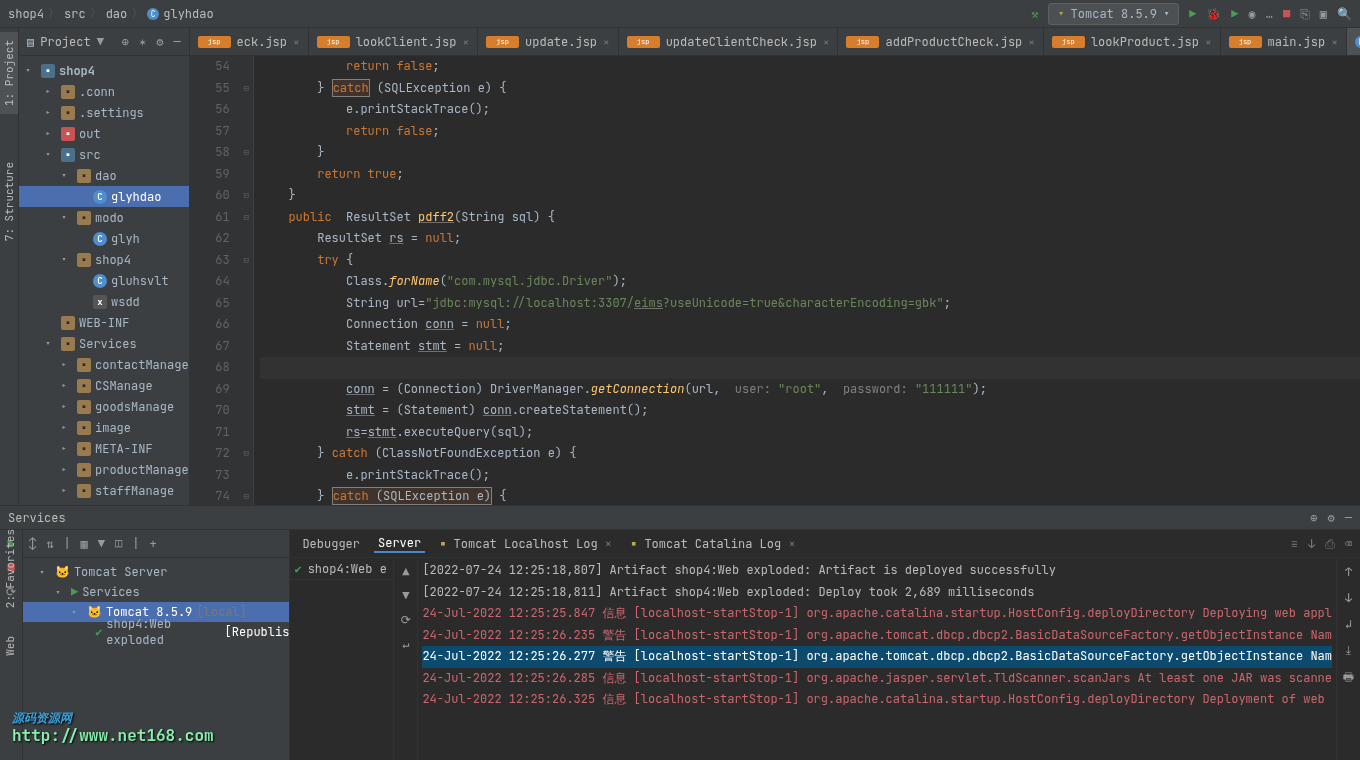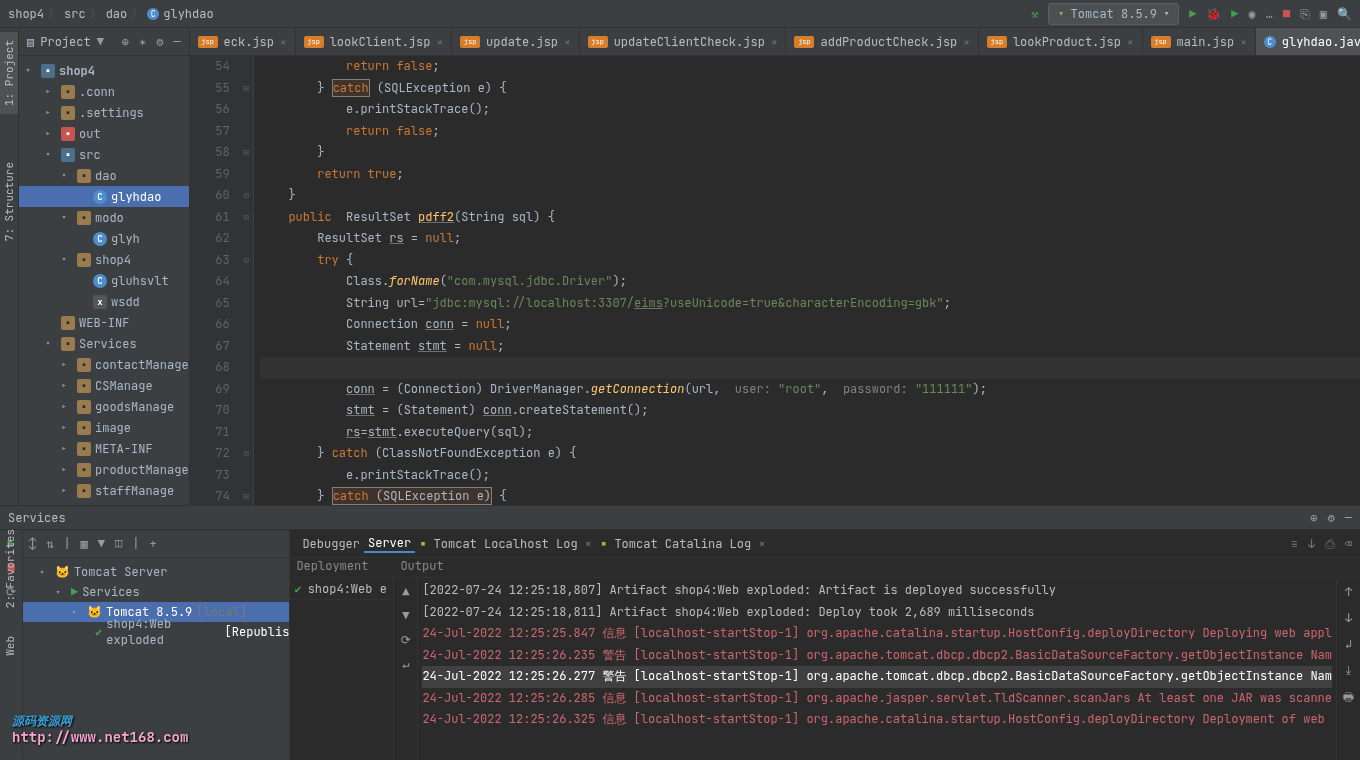--- a/index.html
+++ b/index.html
@@ -29,21 +29,21 @@
 .ficon.dir-o{background:#c75450;color:#fff}
 .ficon.cls{background:#4e8dcf;color:#fff;border-radius:50%}
 .ficon.xml{background:#555;color:#fff}
 .tree-label{white-space:nowrap}
 .tree-hint{color:#787878;margin-left:6px;font-size:11px}
 .editor-area{flex:1;display:flex;flex-direction:column;background:#2b2b2b}
 .tabs{display:flex;align-items:center;height:28px;background:#3c3f41;border-bottom:1px solid #323232;overflow:hidden}
 .tab{display:flex;align-items:center;gap:6px;padding:0 8px;height:28px;border-right:1px solid #323232;cursor:pointer;color:#bbb}
 .tab.active{background:#4e5254;color:#fff}
 .tab .close{color:#7a7a7a;font-size:11px}
-.jsp-ico{width:20px;height:12px;background:#d67e2c;border-radius:2px;font-size:7px;color:#fff;display:inline-flex;align-items:center;justify-content:center}
+.jsp-ico{width:33px;height:12px;background:#d67e2c;border-radius:2px;font-size:7px;color:#fff;display:inline-flex;align-items:center;justify-content:center}
 .cls-ico{width:12px;height:12px;background:#4e8dcf;border-radius:50%;font-size:8px;color:#fff;display:inline-flex;align-items:center;justify-content:center}
 .editor{flex:1;display:flex;overflow:hidden;position:relative}
 .gutter{width:50px;background:#313335;text-align:right;padding:0 10px 0 0;color:#606366;user-select:none}
 .gutter div{height:21.5px;line-height:21.5px}
 .foldcol{width:14px;background:#313335;border-right:1px solid #404040}
 .foldcol div{height:21.5px;line-height:21.5px;text-align:center;color:#606366;font-size:9px}
 .code{flex:1;font-family:'JetBrains Mono',Consolas,monospace;font-size:13px;line-height:21.5px;white-space:pre;padding-left:6px}
 .code .kw{color:#cc7832}
 .code .str{color:#6a8759}
 .code .fn{color:#ffc66d}
@@ -56,36 +56,36 @@
 .services-header .title{color:#bbb}
 .services-header .tools{margin-left:auto;display:flex;gap:10px;color:#9a9a9a}
 .services-body{flex:1;display:flex}
 .sv-leftbar{width:24px;background:#3c3f41;border-right:1px solid #323232;display:flex;flex-direction:column;align-items:center;gap:8px;padding-top:6px}
 .sv-tree{width:280px;border-right:1px solid #323232;display:flex;flex-direction:column}
 .sv-tree-tools{display:flex;align-items:center;height:28px;gap:10px;padding:0 6px;border-bottom:1px solid #323232;color:#9a9a9a}
 .sv-tree-body{flex:1;padding:4px 0}
 .sv-tree-item{display:flex;align-items:center;height:20px;padding-left:6px;gap:4px}
 .sv-tree-item.sel{background:#4b6eaf;color:#fff}
 .sv-console{flex:1;display:flex;flex-direction:column;background:#2b2b2b}
-.sv-tabs{display:flex;align-items:center;height:28px;border-bottom:1px solid #323232;padding:0 8px;gap:0;color:#bbb}
+.sv-tabs{display:flex;align-items:center;height:28px;border-bottom:1px solid #323232;padding:0 8px;gap:10px;color:#bbb}
 .sv-tabs .t{padding:0 4px;cursor:pointer}
 .sv-tabs .t.active{border-bottom:2px solid #4a88c7;color:#fff}
 .sv-tabs .tools{margin-left:auto;display:flex;gap:10px;color:#7a7a7a}
 .sv-subhead{display:flex;height:20px;border-bottom:1px solid #323232;color:#888}
 .sv-subhead .col1{width:104px;padding-left:6px}
 .sv-subhead .col2{padding-left:6px}
 .sv-deploy{display:flex;align-items:center;height:22px;padding-left:4px;gap:6px;color:#bbb;border-bottom:1px solid #323232}
 .sv-log{flex:1;display:flex}
 .sv-log-tools{width:24px;border-right:1px solid #323232;display:flex;flex-direction:column;align-items:center;gap:8px;padding-top:6px;color:#9a9a9a}
 .sv-log-text{flex:1;font-family:Consolas,monospace;font-size:13px;line-height:21.5px;white-space:pre;color:#bbb;padding:2px 4px;overflow:hidden}
 .sv-log-text .red{color:#cc666e}
-.sv-log-text .sel{background:#404040;color:#fff}
+.sv-log-text .sel{background:#0c4a6e;color:#fff}
 .sv-right-tools{width:24px;border-left:1px solid #323232;display:flex;flex-direction:column;align-items:center;gap:10px;padding-top:6px;color:#9a9a9a}
 .watermark{position:absolute;left:12px;bottom:14px;font-size:28px;font-family:'Microsoft YaHei',sans-serif;color:#3aa0d8;font-weight:bold;font-style:italic;text-shadow:1px 1px 2px #000;pointer-events:none;z-index:100}
-.watermark .url{display:block;font-size:14px;color:#f9a8d4;font-style:normal;margin-top:-4px}
+.watermark .url{display:block;font-size:16px;color:#86efac;font-style:normal;margin-top:-4px}
 .bottom-gutter{position:absolute;left:0;bottom:0;width:20px;display:flex;flex-direction:column;align-items:center;gap:20px;background:transparent}
 .bottom-gutter .vtab{writing-mode:vertical-rl;transform:rotate(180deg);color:#bbb;font-size:11px;padding:4px 2px}
 </style>
 </head>
 <body>
 
 <div class="topbar">
   <div class="breadcrumb">
     <span>shop4</span>
       <span class="sep">〉</span>
@@ -422,24 +422,20 @@
           <div class="t active">Server</div>
           <div class="t"><span style="color:#bea94a">▪</span> Tomcat Localhost Log <span style="color:#7a7a7a">×</span></div>
           <div class="t"><span style="color:#bea94a">▪</span> Tomcat Catalina Log <span style="color:#7a7a7a">×</span></div>
           <div class="tools">
           <span>≡</span>
           <span>↓</span>
           <span>⎙</span>
           <span>⌫</span>
         </div>
       </div>
-      <div class="sv-subhead">
-        <div class="col1">Deployment</div>
-        <div class="col2">Output</div>
-      </div>
       <div style="display:flex;flex:1">
         <div style="width:104px;border-right:1px solid #323232">
           <div class="sv-deploy">
             <span style="color:#499c54">✔</span>
               <span>shop4:Web e</span>
           </div>
         </div>
         <div class="sv-log" style="flex:1">
           <div class="sv-log-tools">
             <span>▲</span>

